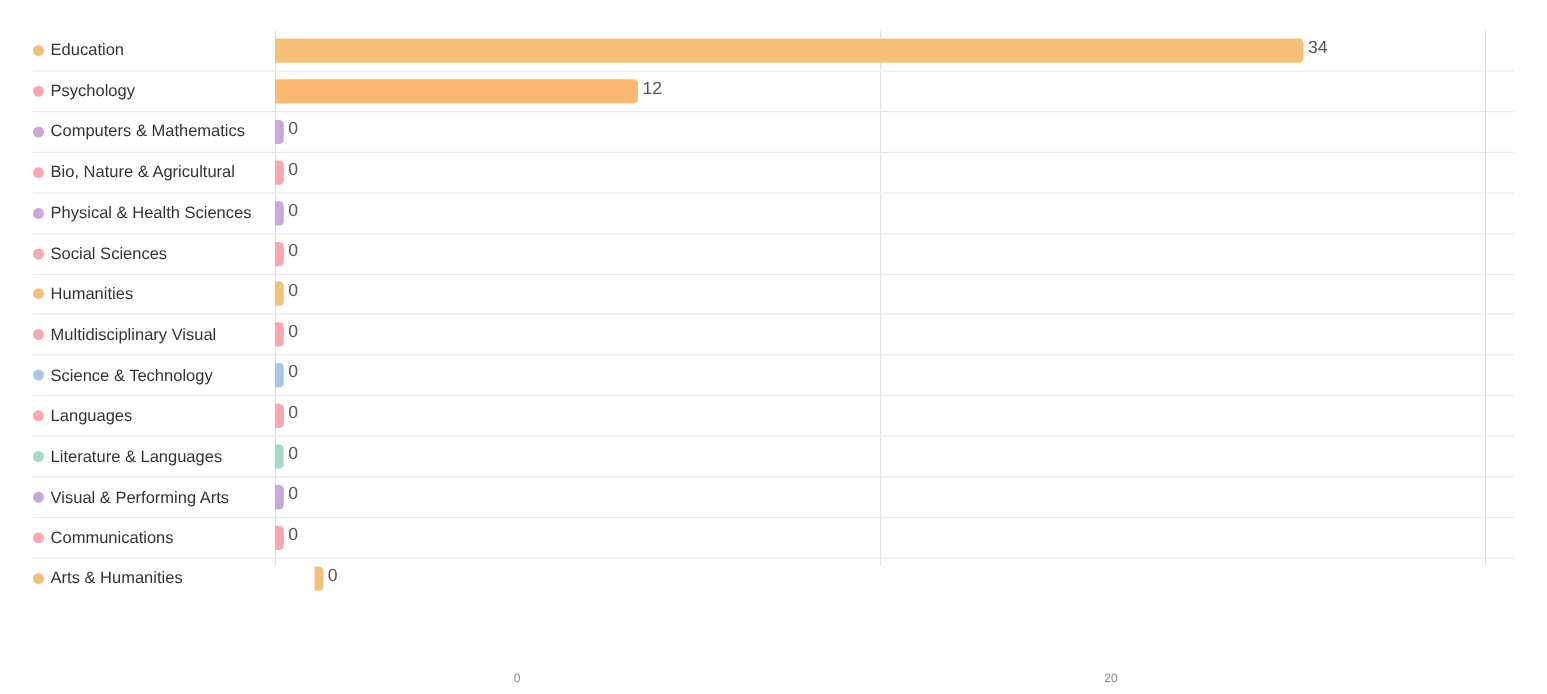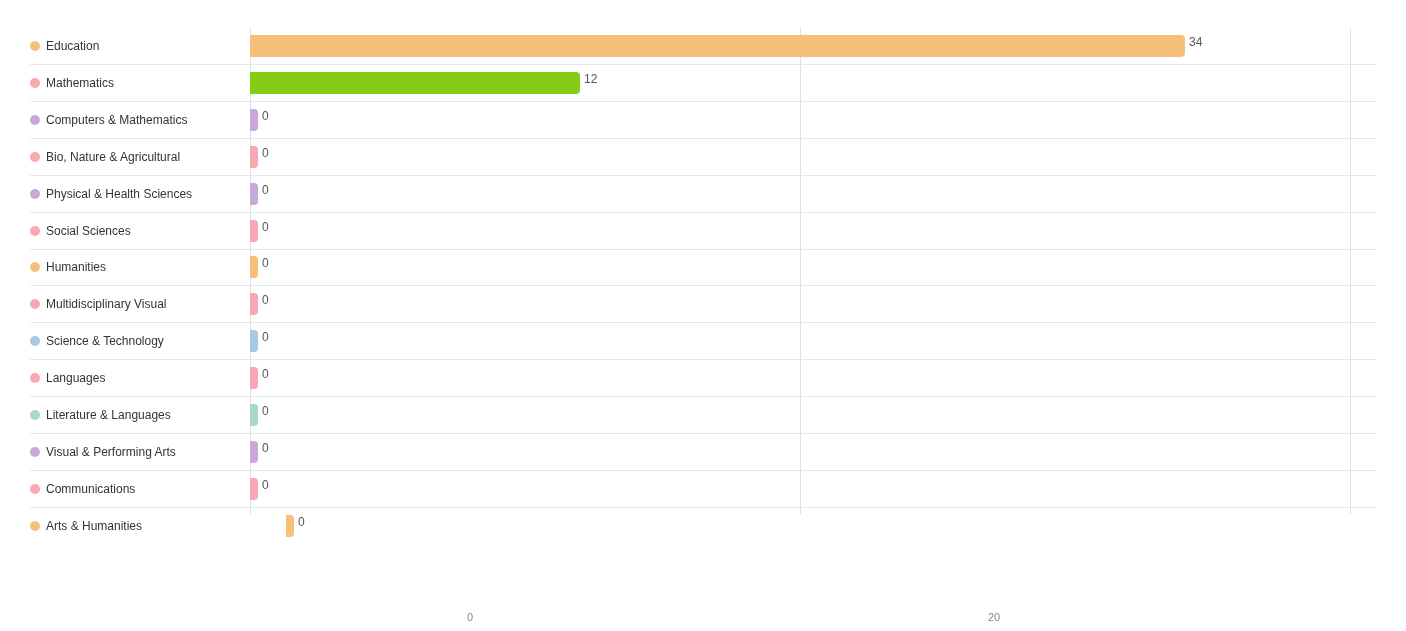--- a/index.html
+++ b/index.html
@@ -67,21 +67,21 @@
       border-bottom: 1px solid #e8e8e8;
       position: relative;
     }
     .bar-row:last-child {
       border-bottom: none;
       gap: 36px;
     }
     .bar-label {
       width: 220px;
       min-width: 220px;
-      font-size: 12px;
+      font-size: 15px;
       color: #333;
       padding-right: 6px;
       display: flex;
       align-items: center;
       gap: 6px;
       z-index: 2;
     }
     .label-dot {
       width: 10px;
       height: 10px;
@@ -96,21 +96,21 @@
       align-items: center;
     }
     .bar-fill {
       height: 22px;
       border-radius: 0 4px 4px 0;
       position: relative;
     }
     .bar-value {
       position: absolute;
       left: calc(100% + 4px);
-      font-size: 12px;
+      font-size: 16px;
       color: #555;
       white-space: nowrap;
     }
     .x-axis {
       display: flex;
       margin-left: 220px;
       margin-top: 4px;
       position: relative;
     }
     .x-label {
@@ -143,24 +143,24 @@
           </div>
           <div class="bar-track">
             <div class="bar-fill" style="background: rgb(245, 193, 122); width: 935px;">
               <span class="bar-value">34</span>
             </div>
           </div>
         </div>
         <div class="bar-row">
           <div class="bar-label">
             <div class="label-dot" style="background: rgb(247, 168, 176);"></div>
-            <span>Mathematics</span>
-          </div>
-          <div class="bar-track">
-            <div class="bar-fill" style="background: #84cc16; width: 330px;">
+            <span>Psychology</span>
+          </div>
+          <div class="bar-track">
+            <div class="bar-fill" style="background: #fdba74; width: 330px;">
               <span class="bar-value">12</span>
             </div>
           </div>
         </div>
         <div class="bar-row">
           <div class="bar-label">
             <div class="label-dot" style="background: rgb(200, 168, 216);"></div>
             <span>Computers &amp; Mathematics</span>
           </div>
           <div class="bar-track">
@@ -288,16 +288,16 @@
             <div class="bar-fill" style="background: rgb(245, 193, 122); width: 8px;">
               <span class="bar-value">0</span>
             </div>
           </div>
         </div>
       </div>
   </div>
 <div style="margin-left: 220px; position: absolute; bottom: 0px; left: 30px; right: 30px;">
       <div class="x-axis" style="height: 20px; position: relative;">
         <span class="x-label" style="left: 0px;">0</span>
-        <span class="x-label" style="left: 524px;">20</span>
+        <span class="x-label" style="left: 540px;">20</span>
       </div>
     </div>
   </div>
 
 </body></html>

